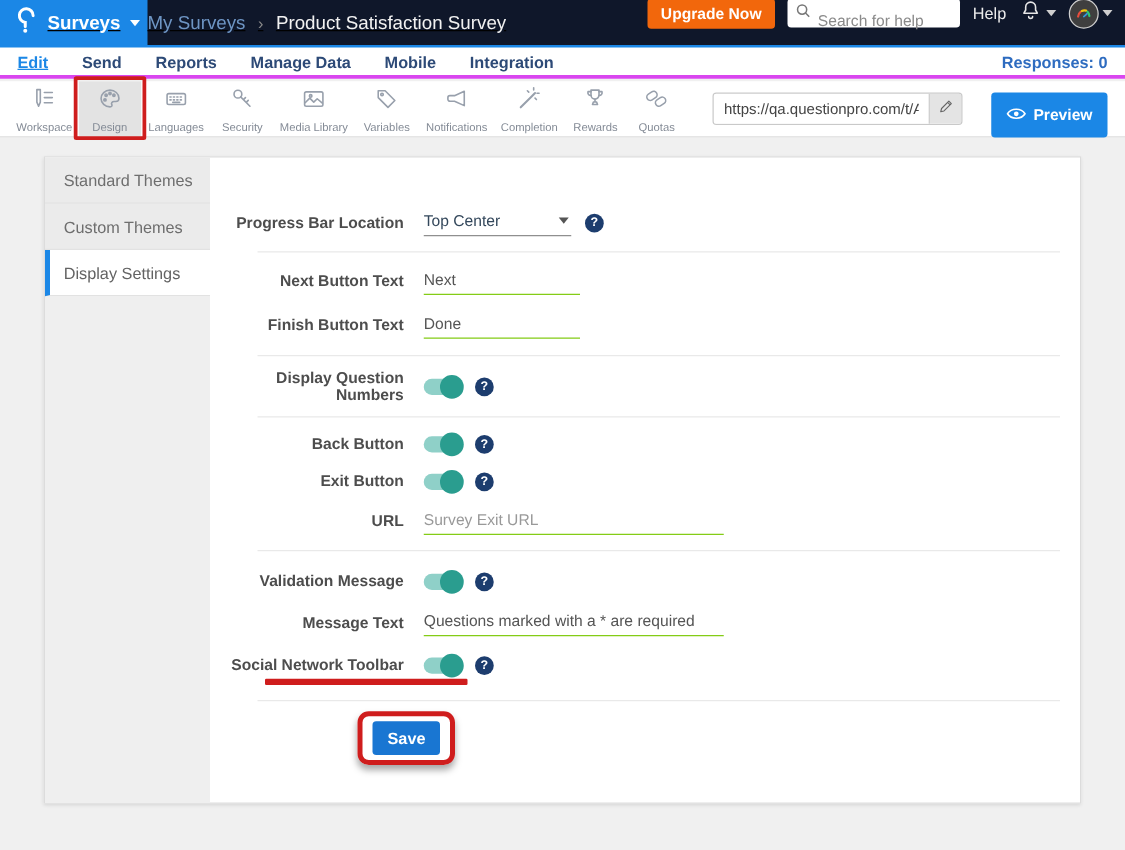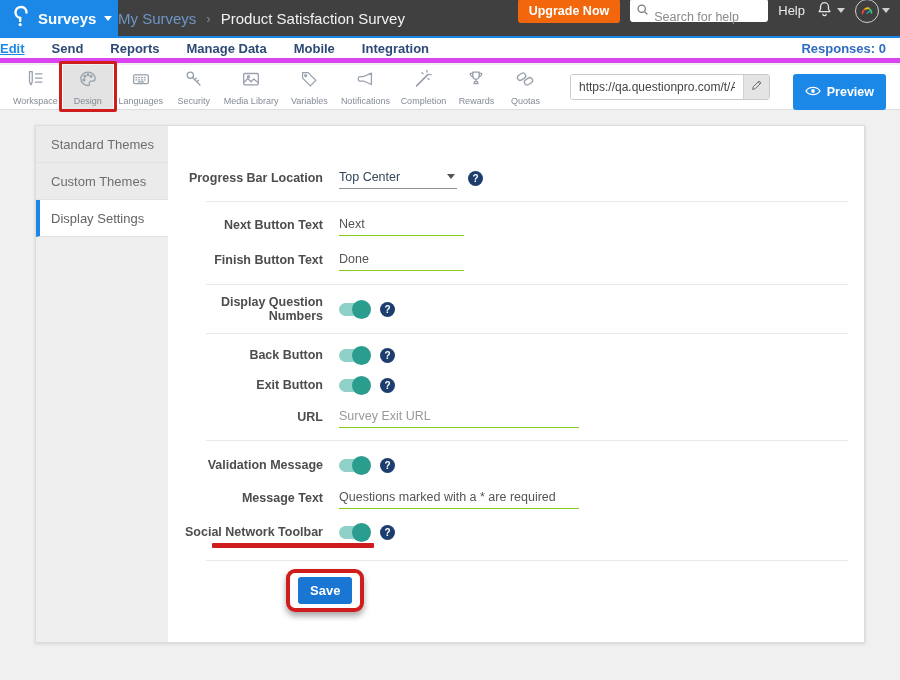--- a/index.html
+++ b/index.html
@@ -1,40 +1,40 @@
 <!DOCTYPE html>
 <html><head>
 <meta charset="utf-8">
 <style>
   * { margin:0; padding:0; box-sizing:border-box; }
   html,body { background:#f0f0f0; }
   body { font-family:"Liberation Sans", sans-serif; }
   #app { position:relative; width:900px; height:680px; background:#f0f0f0; overflow:hidden; }
 
   
-  .header { position:absolute; top:0; left:0; width:900px; height:36px; background:#404040; display:flex; align-items:center; }
+  .header { position:absolute; top:0; left:0; width:900px; height:36px; background:#0f172a; display:flex; align-items:center;text-decoration:underline; }
   .logo-block { width:118px; height:36px; background:#1b87e6; display:flex; align-items:center; padding:0 8px 0 10px; gap:6px; flex-shrink:0; }
   .brand-label { color:#fff; font-size:15px; font-weight:bold; }
   .caret { width:0; height:0; border-left:4px solid transparent; border-right:4px solid transparent; border-top:5px solid currentColor; display:inline-block; }
   .logo-caret { color:#fff; margin-left:2px; }
   .breadcrumb { display:flex; align-items:center; gap:10px; margin-left:0; }
   .bc-parent { color:#6e95c4; font-size:15px; cursor:pointer; }
   .bc-sep { color:#8a8a8a; font-size:13px; }
   .bc-current { color:#f2f2f2; font-size:15px; }
   .header-right { position:absolute; right:10px; top:0; height:21px; display:flex; align-items:center; gap:10px; }
   .upgrade-btn { background:#f2670c; color:#fff; border:none; border-radius:3px; font-size:12.5px; font-weight:bold; padding:5px 11px; cursor:pointer; font-family:inherit; }
   .searchbox { width:138px; height:23px; background:#fff; border-radius:3px; display:flex; align-items:center; padding:0 6px; gap:5px; }
   .searchbox input { border:none; outline:none; width:108px; font-size:12.5px; color:#444; font-family:inherit; background:transparent;margin-top:13px; }
   .searchbox input::placeholder { color:#8a8a8a; }
   .help-label { color:#ececec; font-size:13px; cursor:pointer; }
   .icon-group { display:flex; align-items:center; gap:3px; color:#dcdcdc; }
   .avatar { width:24px; height:24px; border-radius:50%; background:#3f3f3f; border:1.5px solid #cfcfcf; display:flex; align-items:center; justify-content:center; }
 
   
-  .nav { position:absolute; top:36px; left:0; width:900px; height:27px; background:#fff; border-top:2px solid #1b87e6; border-bottom:5px solid #d946ef; display:flex; align-items:center; padding-left:0; gap:27px; }
+  .nav { position:absolute; top:36px; left:0; width:900px; height:27px; background:#fff; border-top:2px solid #1b87e6; border-bottom:3px solid #d946ef; display:flex; align-items:center; padding-left:14px; gap:27px; }
   .nav-tab { font-size:13px; font-weight:bold; color:#2d4a77; cursor:pointer; }
   .nav-tab.active { color:#1b87e6; text-decoration:underline; }
   .responses { position:absolute; right:14px; font-size:13px; font-weight:bold; color:#2e6cc0; }
 
   
   .toolbar { position:absolute; top:65px; left:0; width:900px; height:45px; background:#fff; border-bottom:1px solid #ddd; display:flex; align-items:stretch; padding-left:8px; }
   .titem { display:flex; flex-direction:column; align-items:center; justify-content:center; gap:2px; padding:2px 5px; cursor:pointer; position:relative; }
   .titem .tlabel { font-size:9px; color:#848b96; white-space:nowrap; }
   .titem svg { stroke:#98a0ac; fill:none; stroke-width:1.4; stroke-linecap:round; stroke-linejoin:round; }
   .titem.selected { background:#e3e3e3; }

